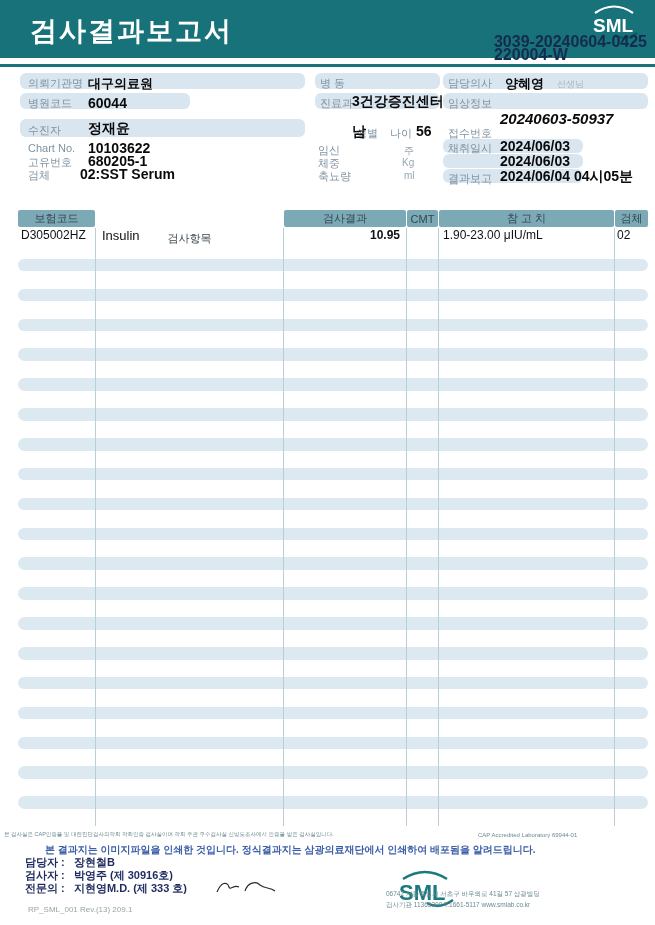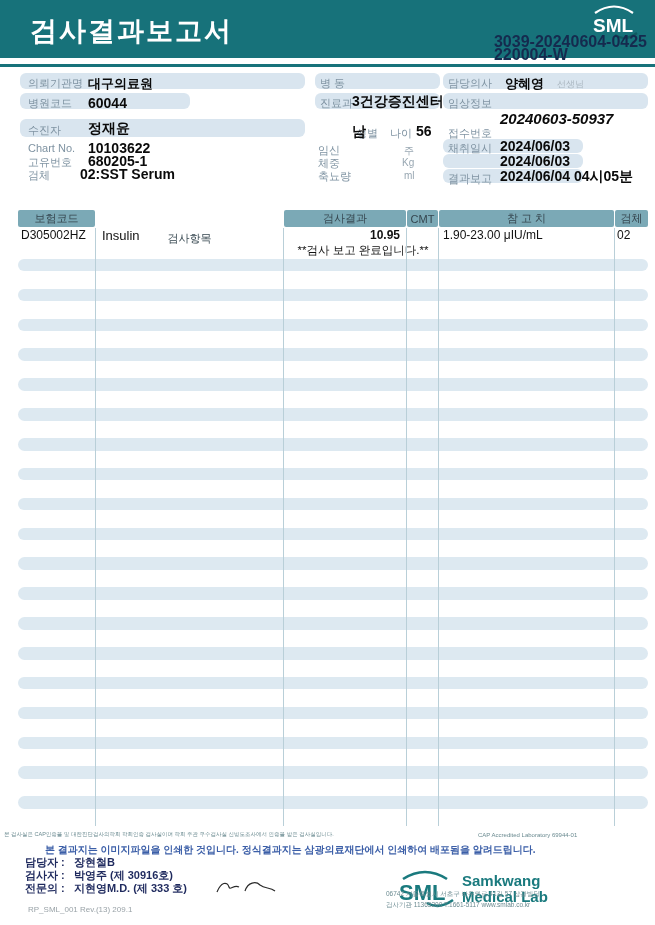--- a/index.html
+++ b/index.html
@@ -137,23 +137,20 @@
 
   <div class="abs" id="table-body">
       <div class="trow" style="top: 0px;">
         <div class="cell" style="left: 3px;">D305002HZ</div>
         <div class="cell" style="left: 84px; font-size: 13px;">Insulin</div>
         <div class="cell" style="left: 266px; width: 116px; text-align: right; font-weight: bold;">10.95</div>
         <div class="cell" style="left: 390px; width: 30px;"></div>
         <div class="cell" style="left: 425px;">1.90-23.00 μIU/mL</div>
         <div class="cell" style="left: 599px;">02</div>
       </div>
-      <div class="trow" style="top: 14.93px;">
-        <div class="cell" style="left: 230px; width: 230px; text-align: center; font-size: 11.5px;">**검사  보고  완료입니다.**</div>
-      </div>
       <div class="trow" style="top: 29.86px;">
         <div class="stripe-bar"></div>
       </div>
       <div class="trow" style="top: 44.79px;"></div>
       <div class="trow" style="top: 59.72px;">
         <div class="stripe-bar"></div>
       </div>
       <div class="trow" style="top: 74.65px;"></div>
       <div class="trow" style="top: 89.58px;">
         <div class="stripe-bar"></div>
@@ -256,22 +253,18 @@
     </svg>
   </div>
 
   <div class="abs" style="left:395px;top:870px;">
     <svg width="62" height="38" viewBox="0 0 62 38">
       <path d="M8 9 Q30 -5 52 9" fill="none" stroke="#1a7a7e" stroke-width="2.6"></path>
       <text x="4" y="30" font-size="22" font-weight="bold" fill="#1a7a7e" font-family="Liberation Sans, DejaVu Sans, sans-serif">SML</text>
       <path d="M32 33 Q44 40 58 30" fill="none" stroke="#1a7a7e" stroke-width="2.6"></path>
     </svg>
   </div>
-  <div class="abs" id="footer-logo-name" style="left:462px;top:873px;">
-    <div>Samkwang</div>
-    <div>Medical Lab</div>
-  </div>
   <div class="abs tiny" style="left:386px;top:890px;font-size:6.5px;">06742 서울특별시 서초구 바우뫼로 41길 57 삼광빌딩</div>
   <div class="abs tiny" style="left:386px;top:901px;font-size:6.5px;">검사기관 11365200 T.1661-5117 www.smlab.co.kr</div>
 
   <div class="abs" id="doc-code" style="left:28px;top:905px;">RP_SML_001 Rev.(13) 209.1</div>
 
 </div>
 
 </body></html>

